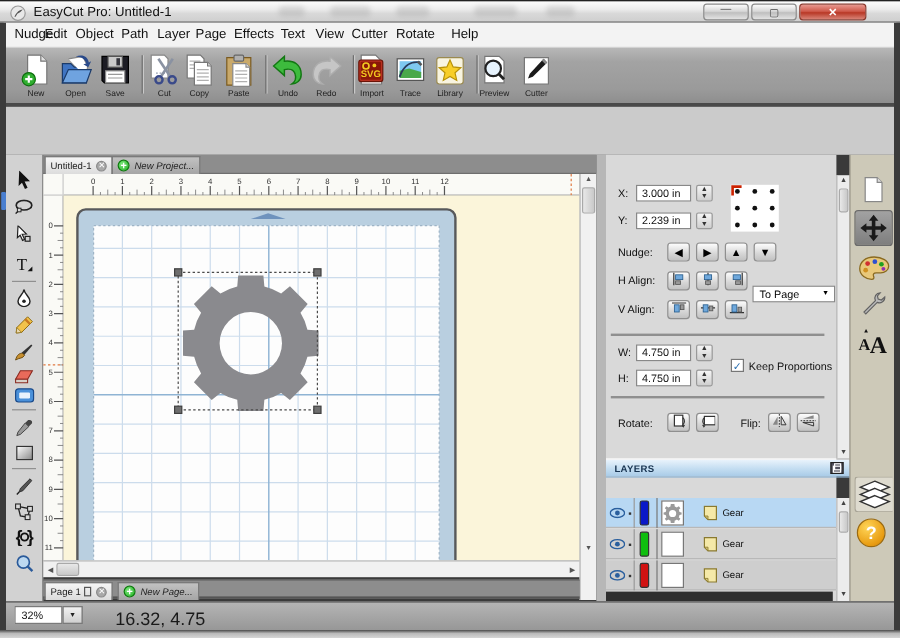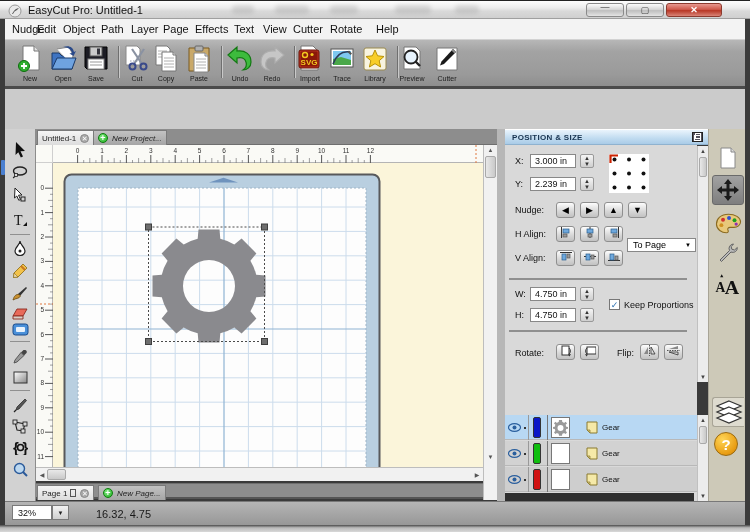--- a/index.html
+++ b/index.html
@@ -101,21 +101,21 @@
 
 #sidebar { left:708px; top:129px; width:37px; height:372px; background:#cdc9b8; border-left:1px solid #a8a496; }
 .sbtab { position:absolute; left:3px; width:32px; height:30px; display:flex; align-items:center; justify-content:center; }
 .sbtab.active { background:#dedbcf; border:1px solid #a8a496; border-right:none; border-radius:3px 0 0 3px; }
 .sbtab.dark { background:linear-gradient(#a2a2a2,#7e7e7e); border:1px solid #6a6a6a; border-radius:3px; }
 
 
 #statusbar { left:3px; top:501px; width:744px; height:24px; background:linear-gradient(#b5b5b5,#979797); border-top:1px solid #787878; }
 #zoombox { position:absolute; left:9px; top:3px; width:40px; height:15px; background:#fff; border:1px solid #7a7a7a; font-size:9px; padding:2px 0 0 5px; color:#111;}
 #zoomdrop { position:absolute; left:49px; top:3px; width:17px; height:15px; background:linear-gradient(#f2f2f2,#cfcfcf); border:1px solid #7a7a7a; font-size:6px; text-align:center; line-height:14px; color:#222;}
-#coords { position:absolute; left:93px; top:6px; font-size:11px; color:#1a1a1a; }
+#coords { position:absolute; left:93px; top:6px; font-size:15px; color:#1a1a1a; }
 </style>
 </head>
 <body>
 
 <div id="titlebar" class="abs">
   <svg class="abs" style="left:8px;top:3px" width="14" height="14" viewBox="0 0 14 14">
     <circle cx="7" cy="7" r="6" fill="#e8e8e8" stroke="#9a9a9a"></circle>
     <path d="M4 10 Q7 4 11 4 L9 6 Q6 7 5 10 Z" fill="#555"></path>
   </svg>
   <div id="title-text" class="abs">EasyCut Pro: Untitled-1</div>
@@ -593,21 +593,20 @@
 </div>
 
 <div id="pagebar" class="abs">
   <div class="tab lite" style="left:1px">Page 1 <span style="display:inline-block;width:6px;height:8px;border:1px solid #555;margin-left:3px"></span><span class="xcirc">✕</span></div>
   <div class="tab gray" style="left:62px"><span class="plus">+</span>New Page...</div>
 </div>
 
 <div id="divider" class="abs"></div>
 
 <div id="rpanel" class="abs">
-  <div class="phead" style="top:0">POSITION &amp; SIZE<span class="phicon"></span></div>
   <div class="plabel" style="left:10px;top:27px">X:</div>
   <div class="pinput" style="left:25px;top:25px">3.000 in</div>
   <div class="spin" style="left:75px;top:25px">▲<br>▼</div>
   <div class="plabel" style="left:10px;top:50px">Y:</div>
   <div class="pinput" style="left:25px;top:48px">2.239 in</div>
   <div class="spin" style="left:75px;top:48px">▲<br>▼</div>
 
   <div class="abs" style="left:104px;top:25px;width:40px;height:39px;background:#fff;">
     <svg width="40" height="39" viewBox="0 0 40 39">
       <g fill="#111">
@@ -696,20 +695,21 @@
         <line x1="6.5" y1="0" x2="6.5" y2="11" stroke="#555" stroke-dasharray="1.5 1"></line>
         <path d="M5 2 L5 9 L1 9 Z" fill="#888"></path>
         <path d="M8 2 L8 9 L12 9 Z" fill="none" stroke="#333" stroke-width=".8"></path>
       </svg></div>
   <div class="nbtn" style="left:159px;top:215px"><svg width="13" height="11" viewBox="0 0 13 11">
         <line x1="0" y1="5.5" x2="13" y2="5.5" stroke="#555" stroke-dasharray="1.5 1"></line>
         <path d="M2 4 L11 4 L11 1 Z" fill="#888"></path>
         <path d="M2 7 L11 7 L11 10 Z" fill="none" stroke="#333" stroke-width=".8"></path>
       </svg></div>
 
+  <div class="phead" style="top:253px">LAYERS<span class="phicon"></span></div>
   <div class="lrow" style="top:286px;background:#b8d8f3">
     <svg class="eye" style="position:absolute;left:3px;top:8px" width="13" height="9" viewBox="0 0 13 9">
         <ellipse cx="6.5" cy="4.5" rx="6" ry="3.8" fill="none" stroke="#2a5f9e" stroke-width="1.2"></ellipse>
         <circle cx="6.5" cy="4.5" r="2" fill="#2a5f9e"></circle>
       </svg>
     <div style="position:absolute;left:19px;top:12px;width:2px;height:2px;background:#333"></div>
     <div style="position:absolute;left:23px;top:0;width:1px;height:25px;background:#999"></div>
     <div class="cbar" style="background:#0a18c8"></div>
     <div style="position:absolute;left:42px;top:0;width:1px;height:25px;background:#777"></div>
     <div class="lthumb"><svg width="17" height="19" viewBox="0 0 17 19">

